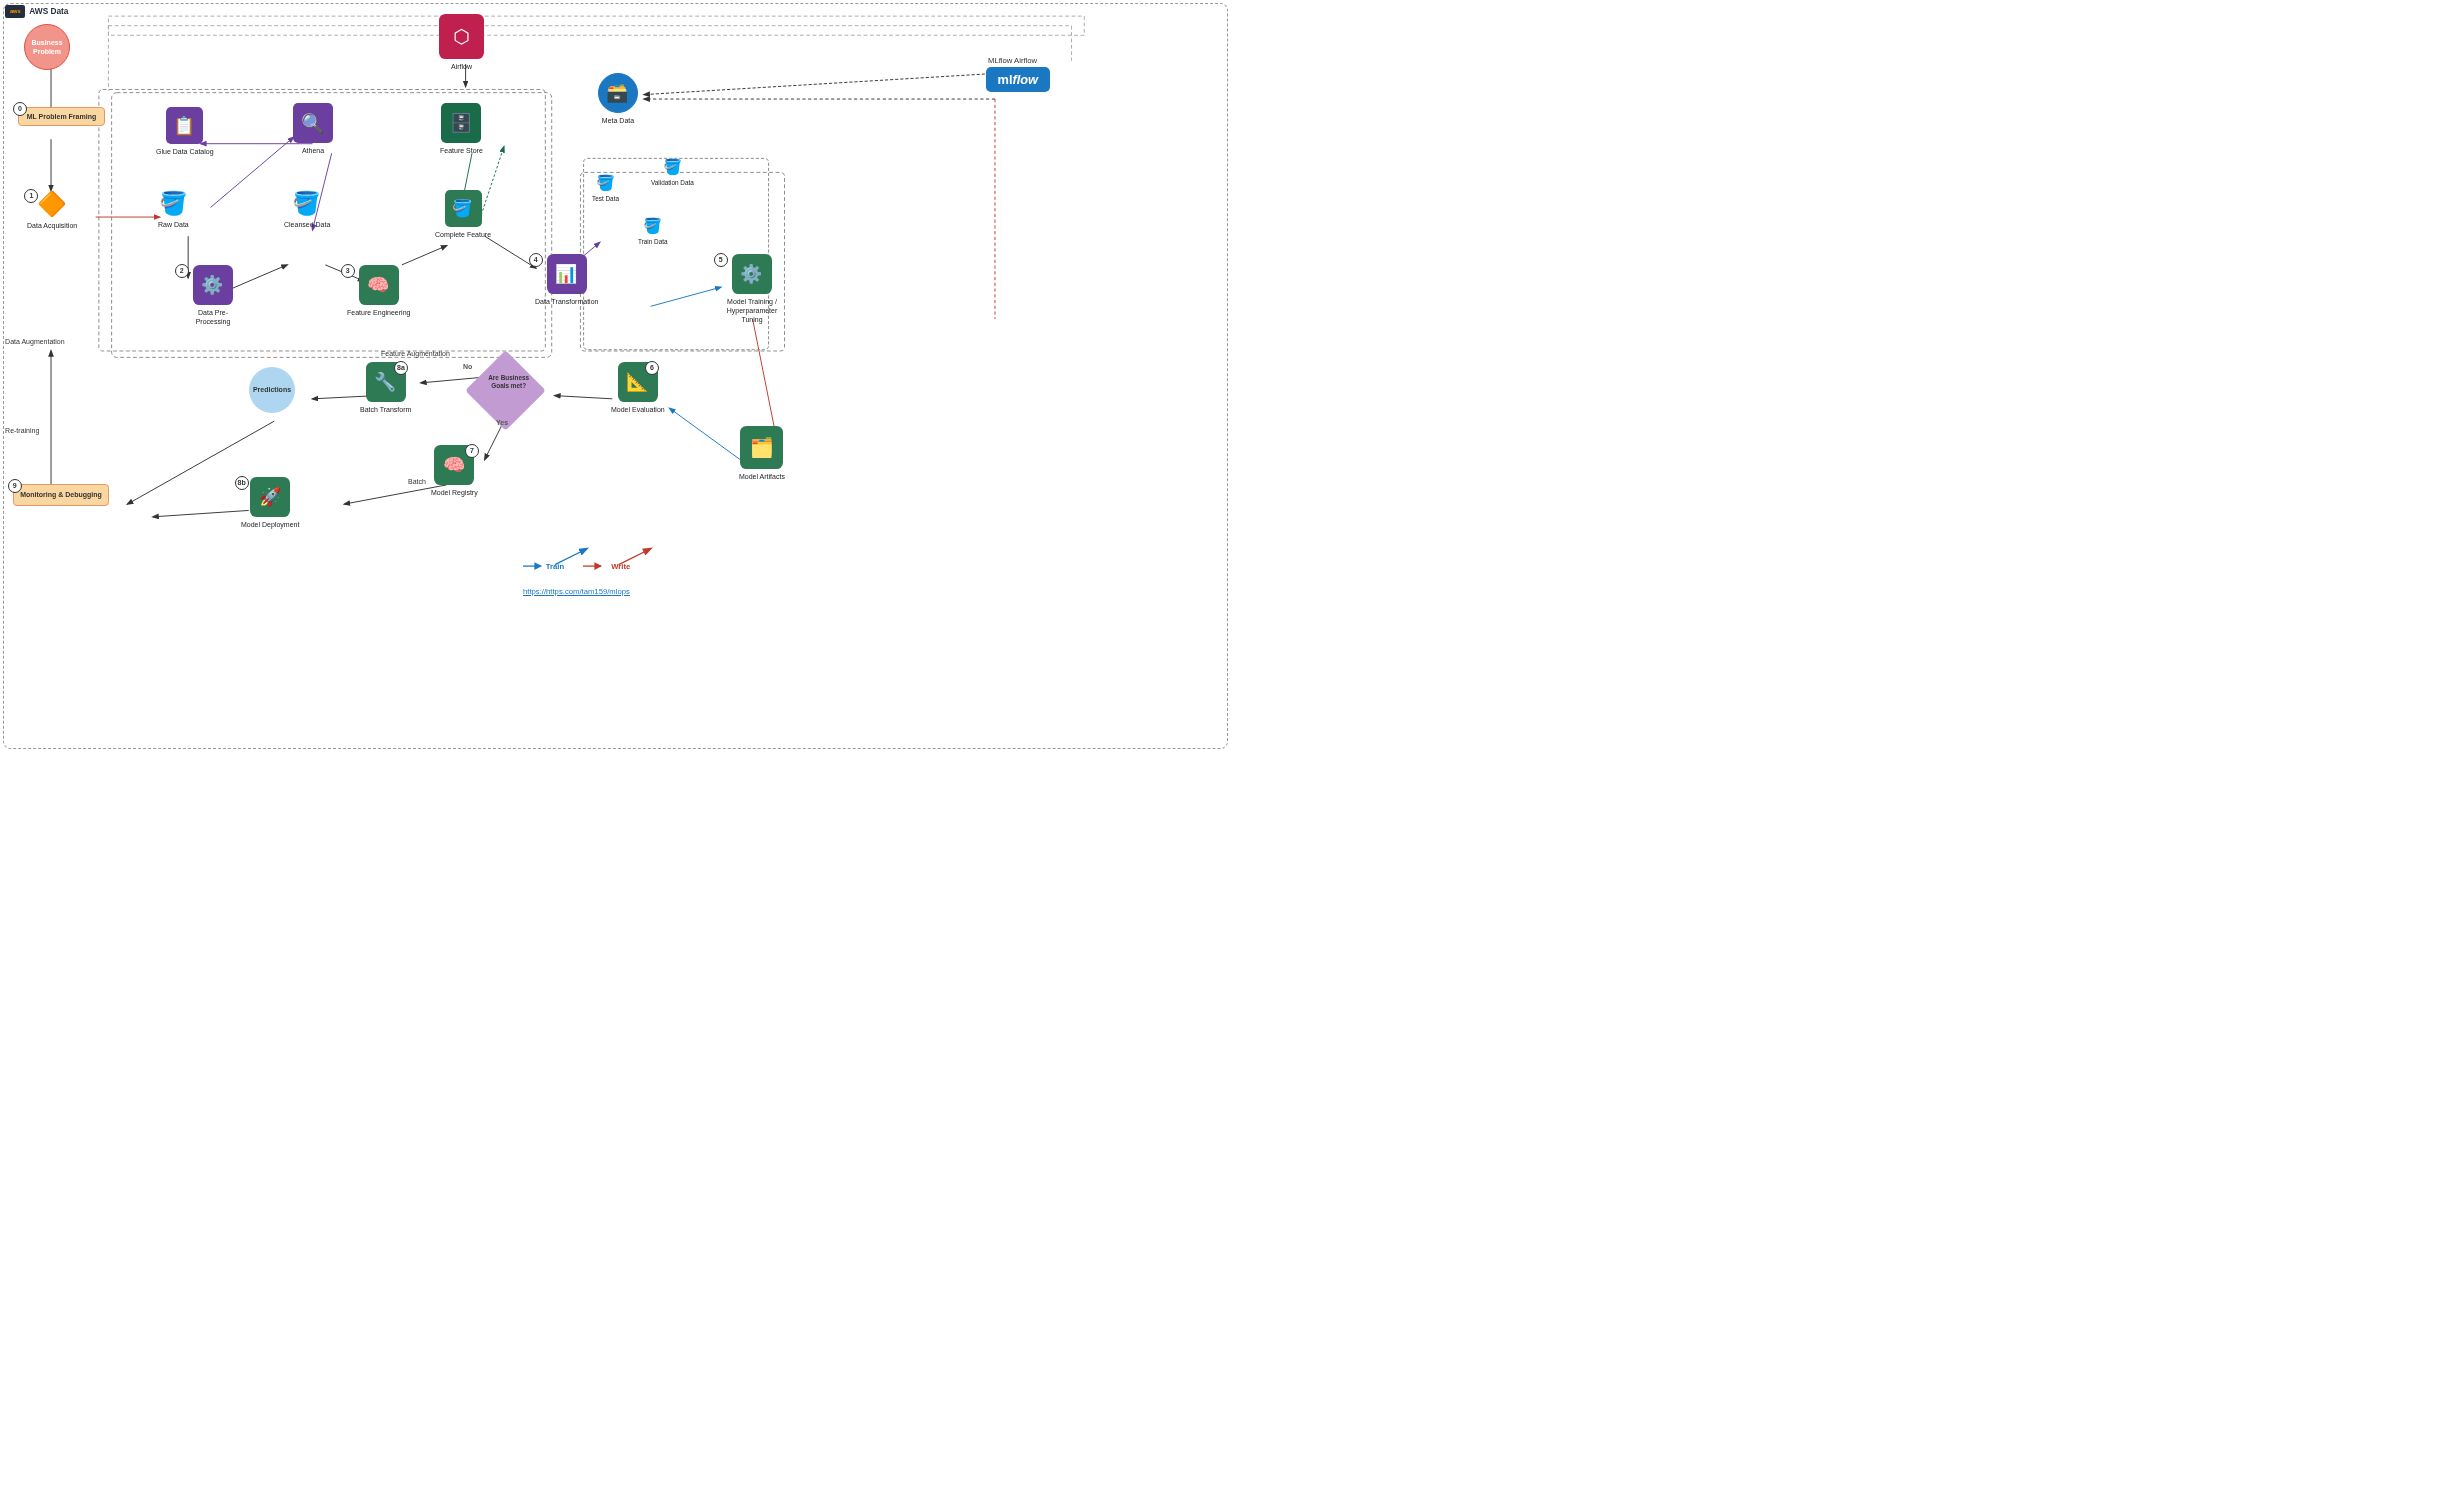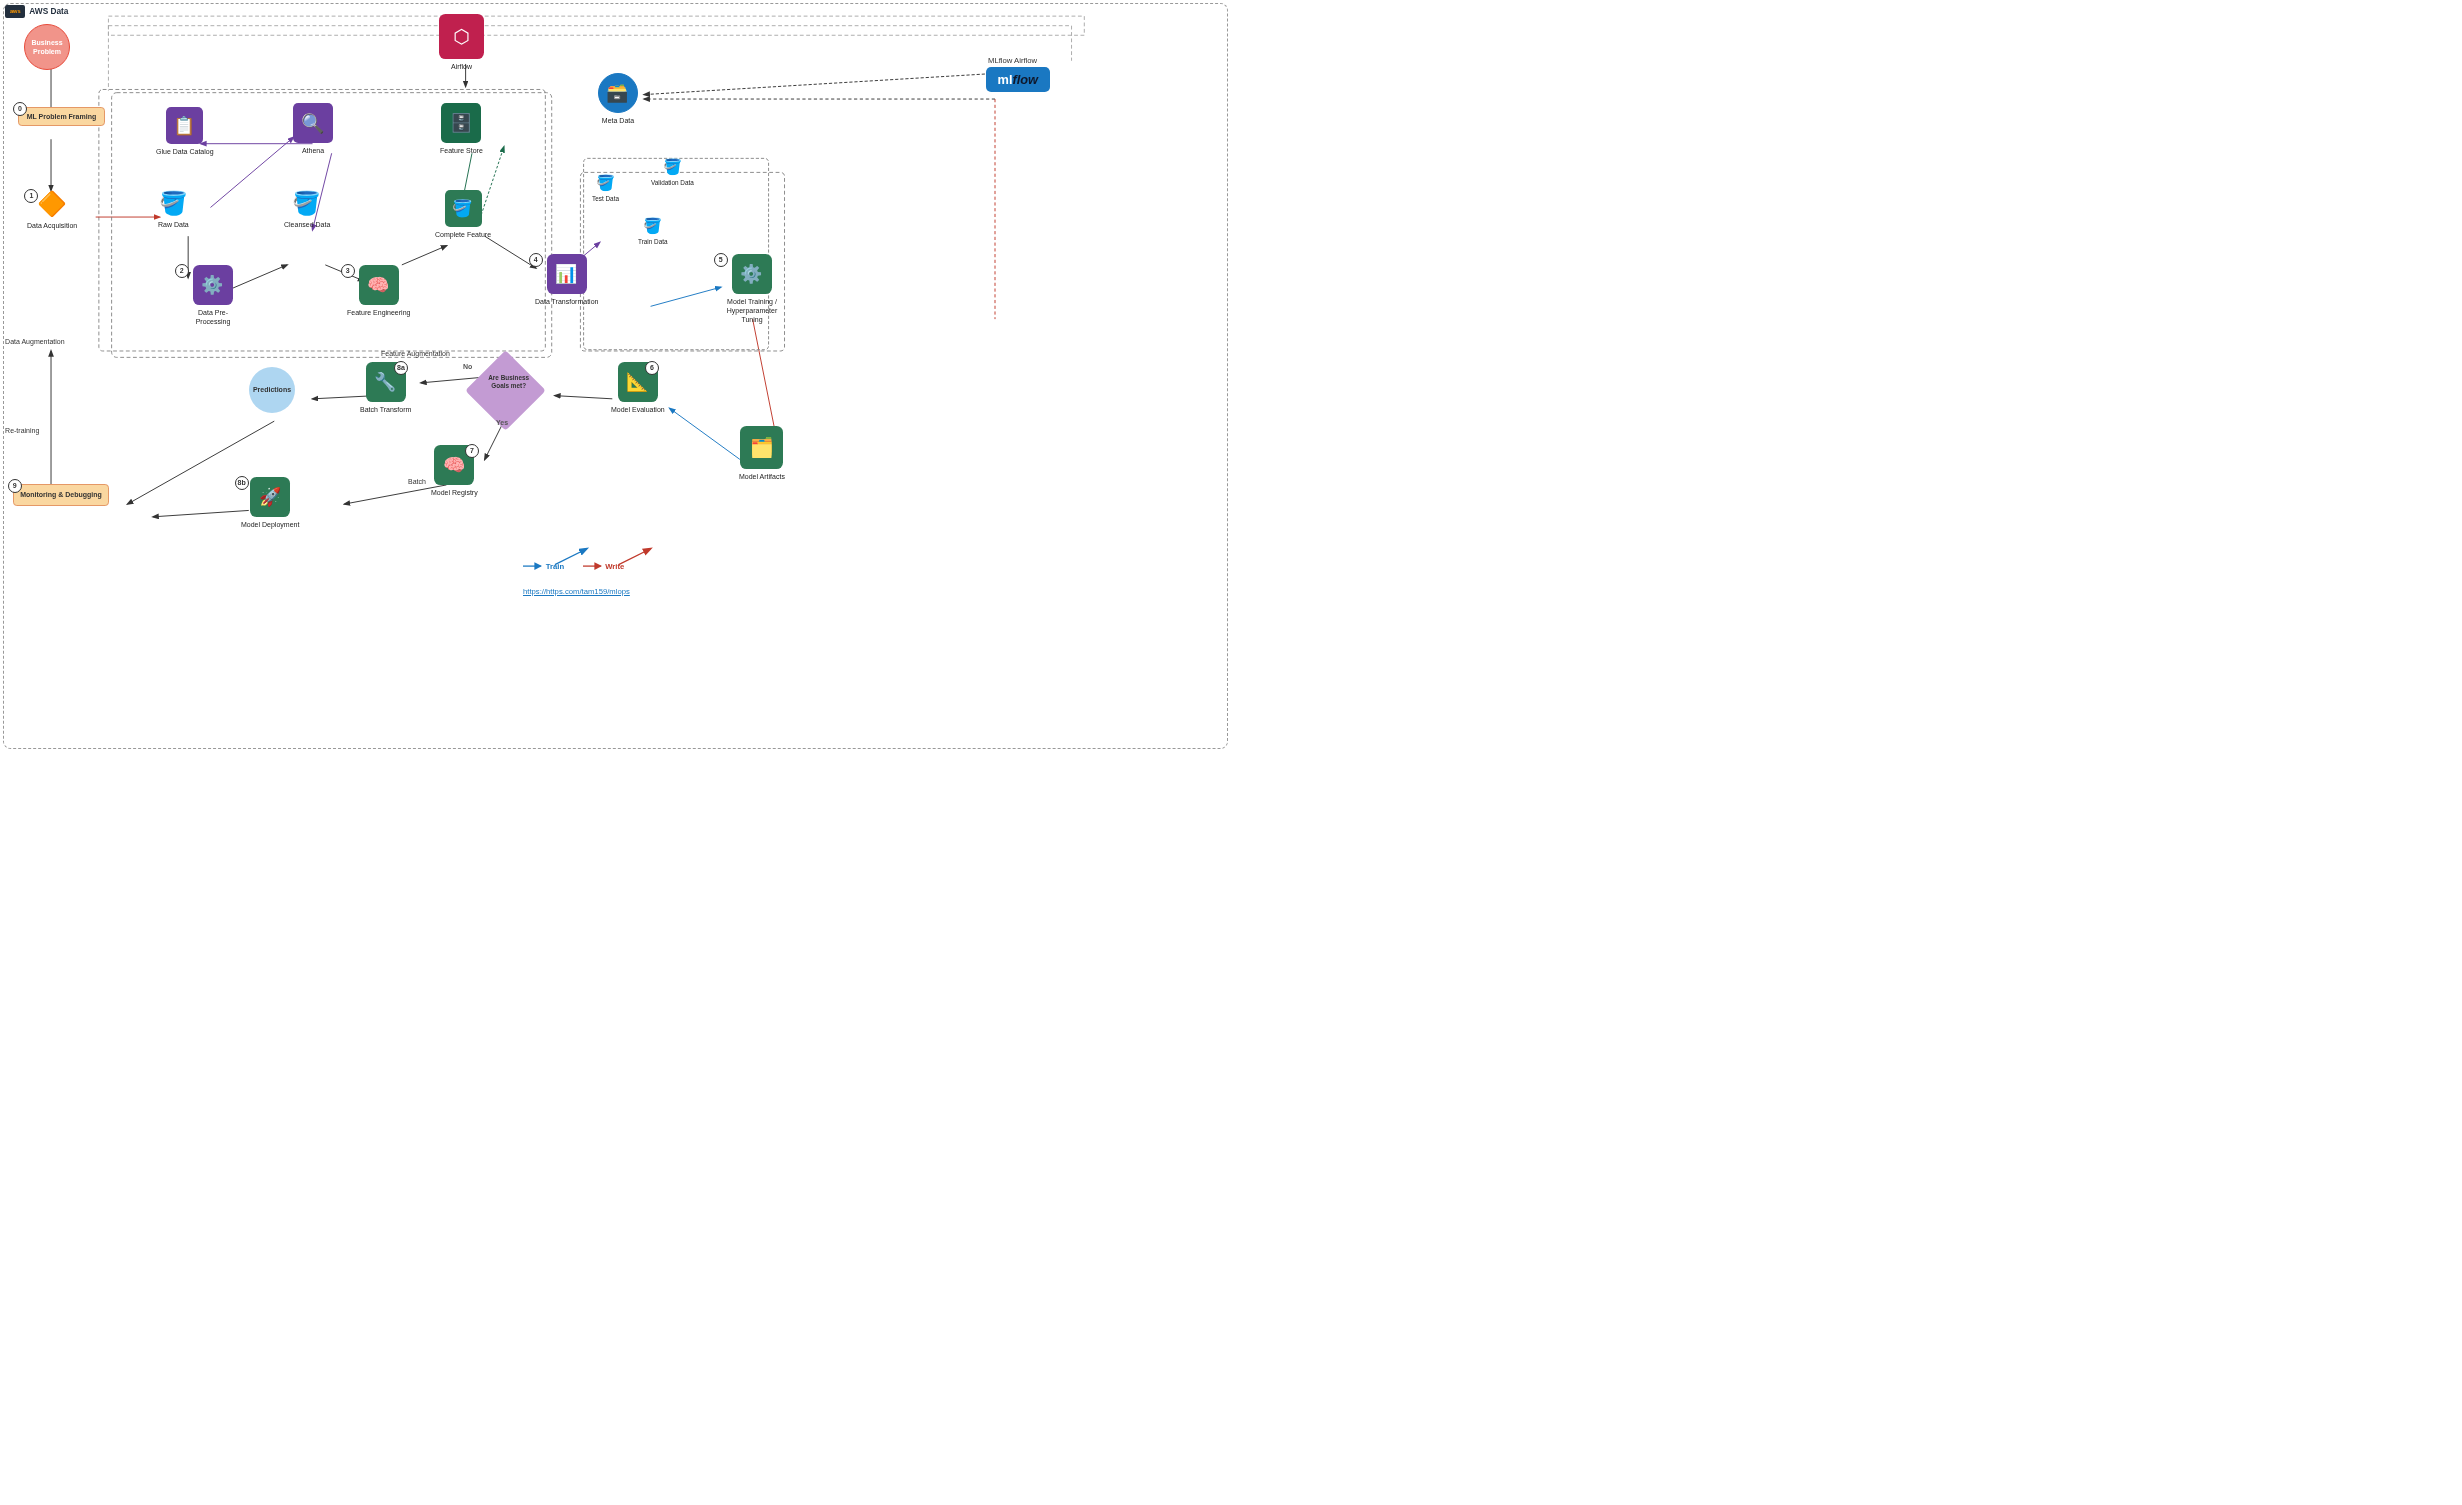--- a/index.html
+++ b/index.html
@@ -300,21 +300,21 @@
 <div class="node" style="left:439px; top:14px;">
   <div style="width:45px;height:45px;background:#c0204e;border-radius:6.4px;display:flex;align-items:center;justify-content:center;font-size:19px;color:#fff;">⬡</div>
   <div class="node-label">Airflow</div>
 </div>
 
 <div style="position:absolute; left:988px; top:56px; font-size:7.7px; color:#333; font-weight:500;">
   <span>MLflow Airflow</span>
 </div>
 
 <div style="position:absolute; left:986px; top:67px; background:#1a78c2; border-radius:5.1px; padding:5.1px 11.5px; color:#fff; font-size:12.8px; font-weight:bold;">
-  ml<span style="color:#0f172a; font-style:italic;">flow</span>
+  ml<span style="color:#ffffff; font-style:italic;">flow</span>
 </div>
 
 <div class="node" style="left:249px; top:367px;">
   <div style="width:46px;height:46px;border-radius:50%;background:#aed6f1;display:flex;align-items:center;justify-content:center;font-size:7px;font-weight:600;color:#333;text-align:center;line-height:1.3;">
     <span>Predictions</span>
   </div>
 </div>
 
 <div style="position:absolute; left:381px; top:350px; font-size:7px; color:#333; font-weight:500;">
   <span>Feature
@@ -391,21 +391,21 @@
     <svg width="19" height="10.2" viewBox="0 0 30 16">
         <line x1="0" y1="8" x2="28" y2="8" stroke="#1a78c2" stroke-width="2" marker-end="url(#arrow-blue-leg)"></line>
       <defs>
           <marker id="arrow-blue-leg" markerWidth="6" markerHeight="6" refX="5" refY="3" orient="auto">
             <path d="M0,0 L0,6 L6,3 z" fill="#1a78c2"></path>
           </marker>
         </defs>
     </svg>
     <span style="color:#1a78c2;font-size:7.7px;font-weight:600;">Train</span>
   </div>
-  <div style="display:flex;align-items:center;gap:3px;">
+  <div style="display:flex;align-items:center;gap:9px;">
     <svg width="19" height="10.2" viewBox="0 0 30 16">
         <line x1="0" y1="8" x2="28" y2="8" stroke="#c0392b" stroke-width="2" marker-end="url(#arrow-red-leg)"></line>
       <defs>
           <marker id="arrow-red-leg" markerWidth="6" markerHeight="6" refX="5" refY="3" orient="auto">
             <path d="M0,0 L0,6 L6,3 z" fill="#c0392b"></path>
           </marker>
         </defs>
     </svg>
     <span style="color:#c0392b;font-size:7.7px;font-weight:600;">Write</span>
   </div>

